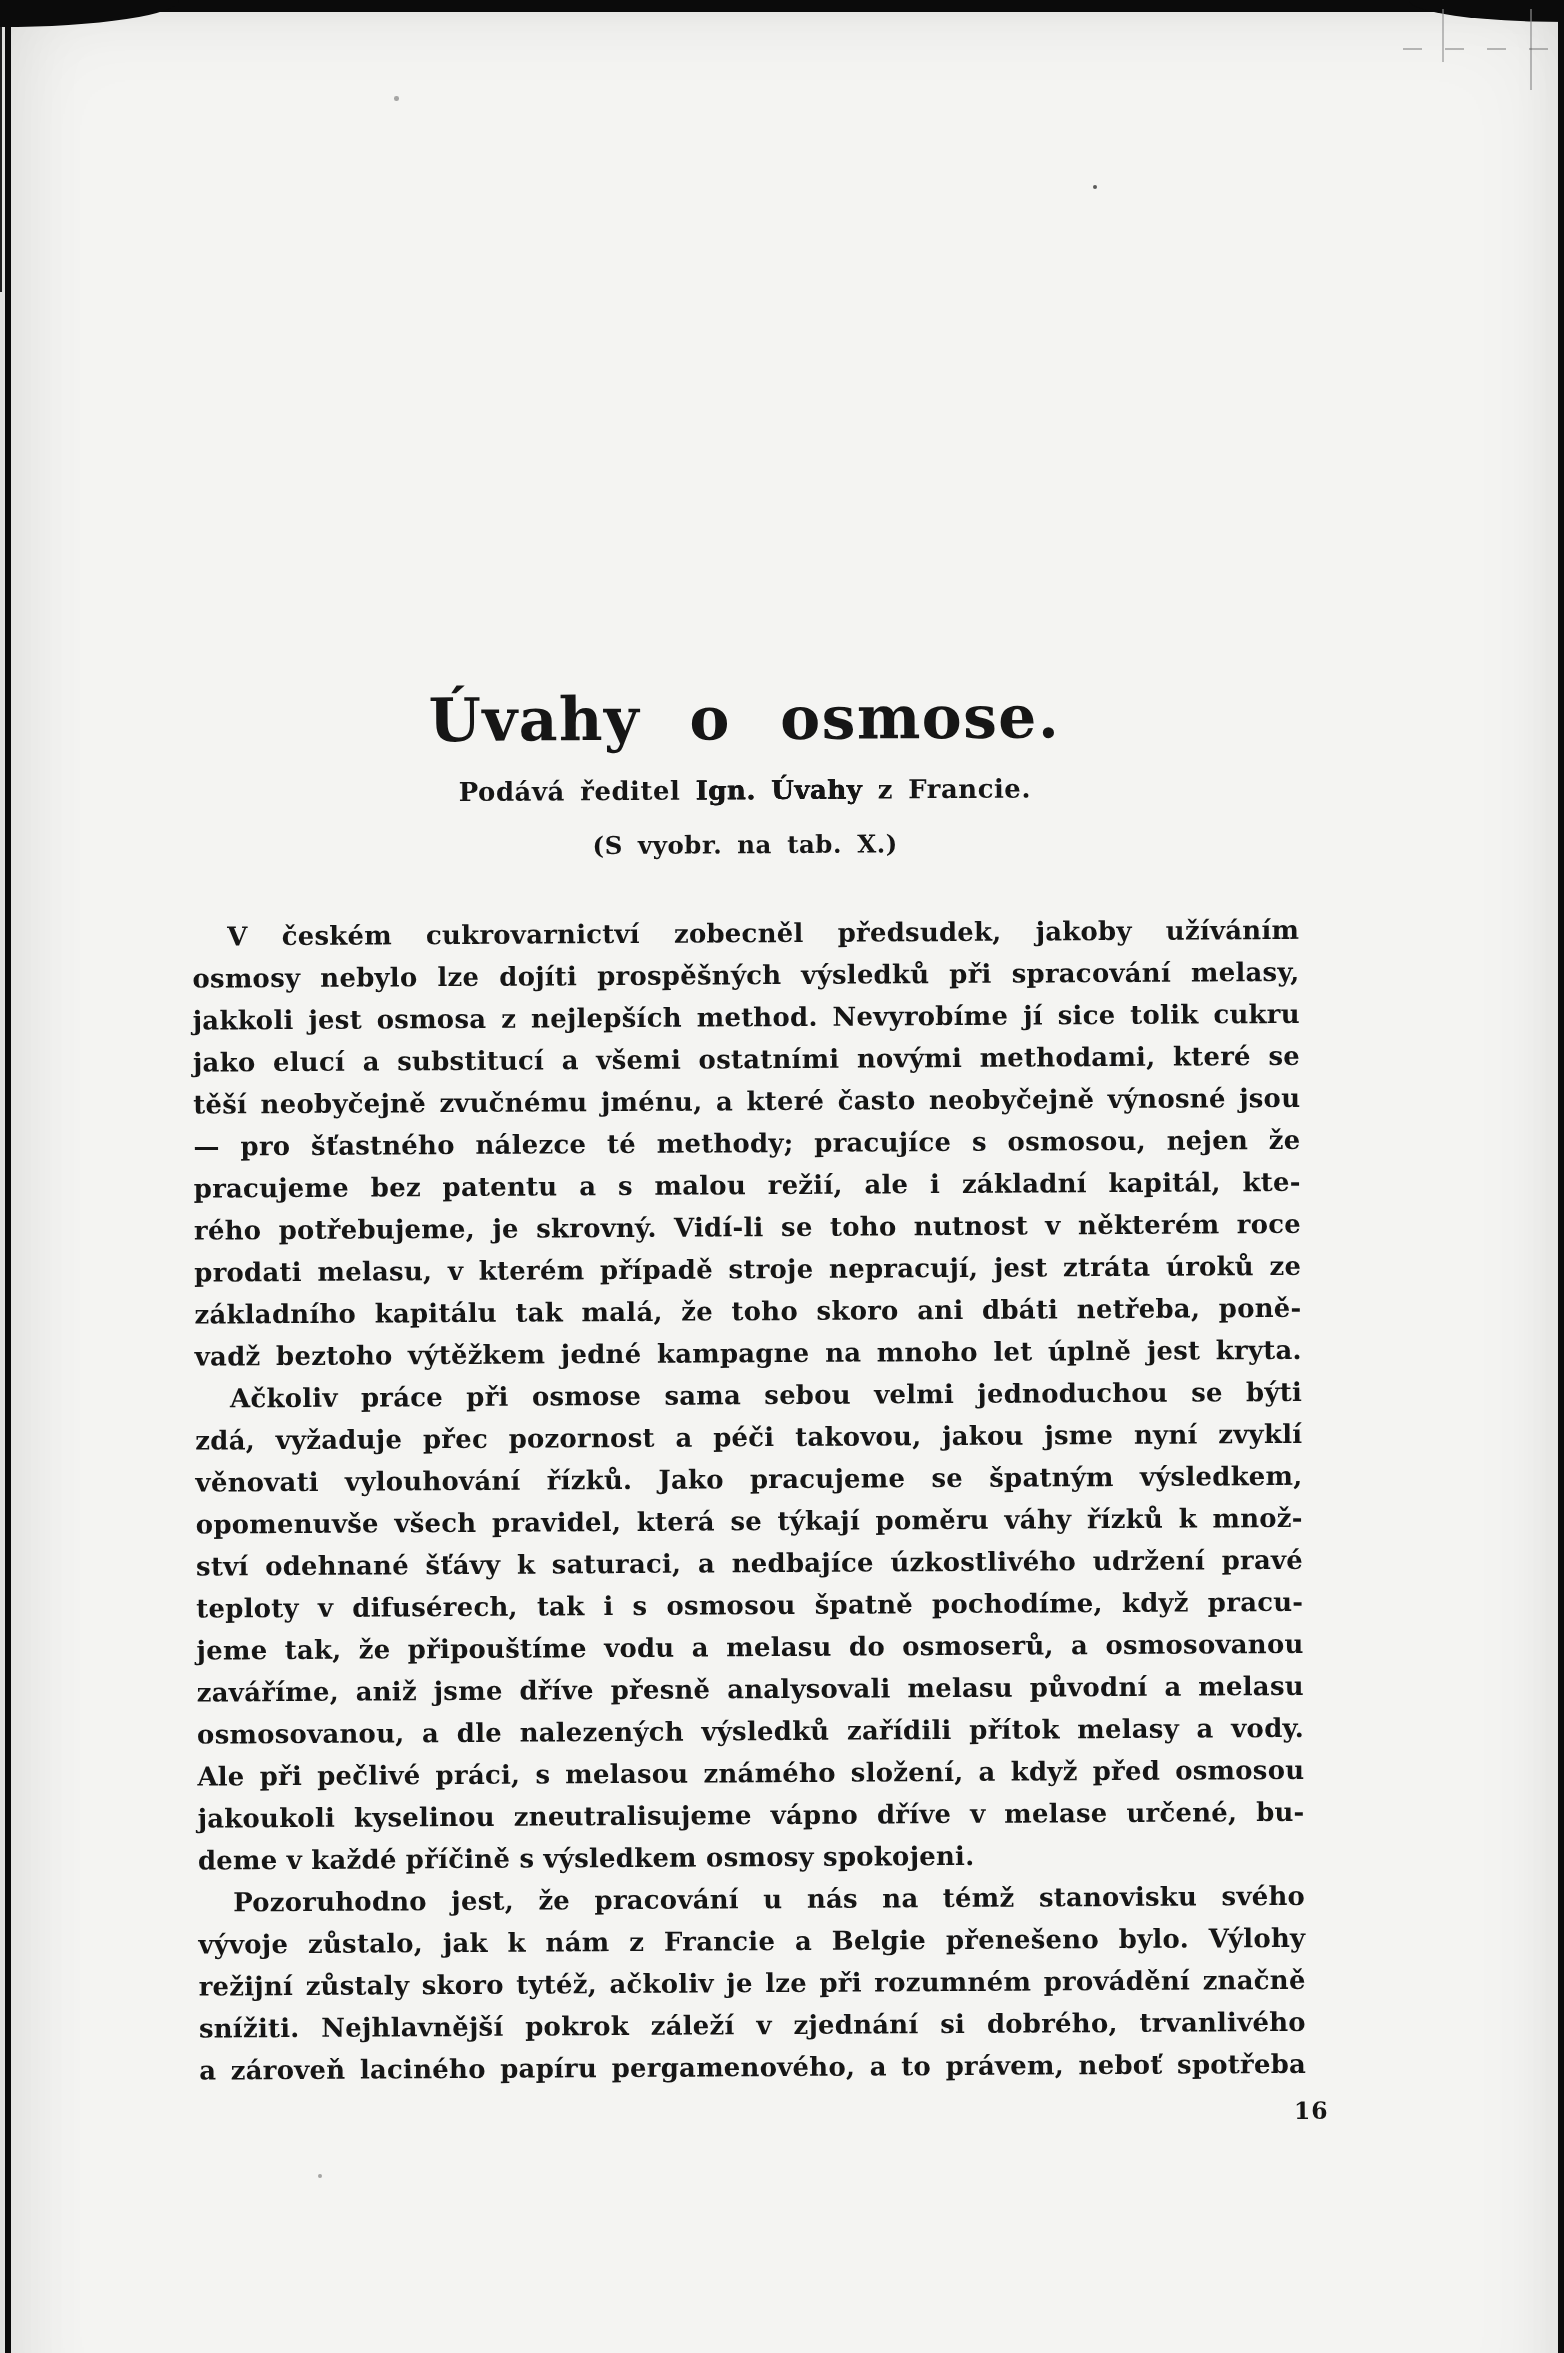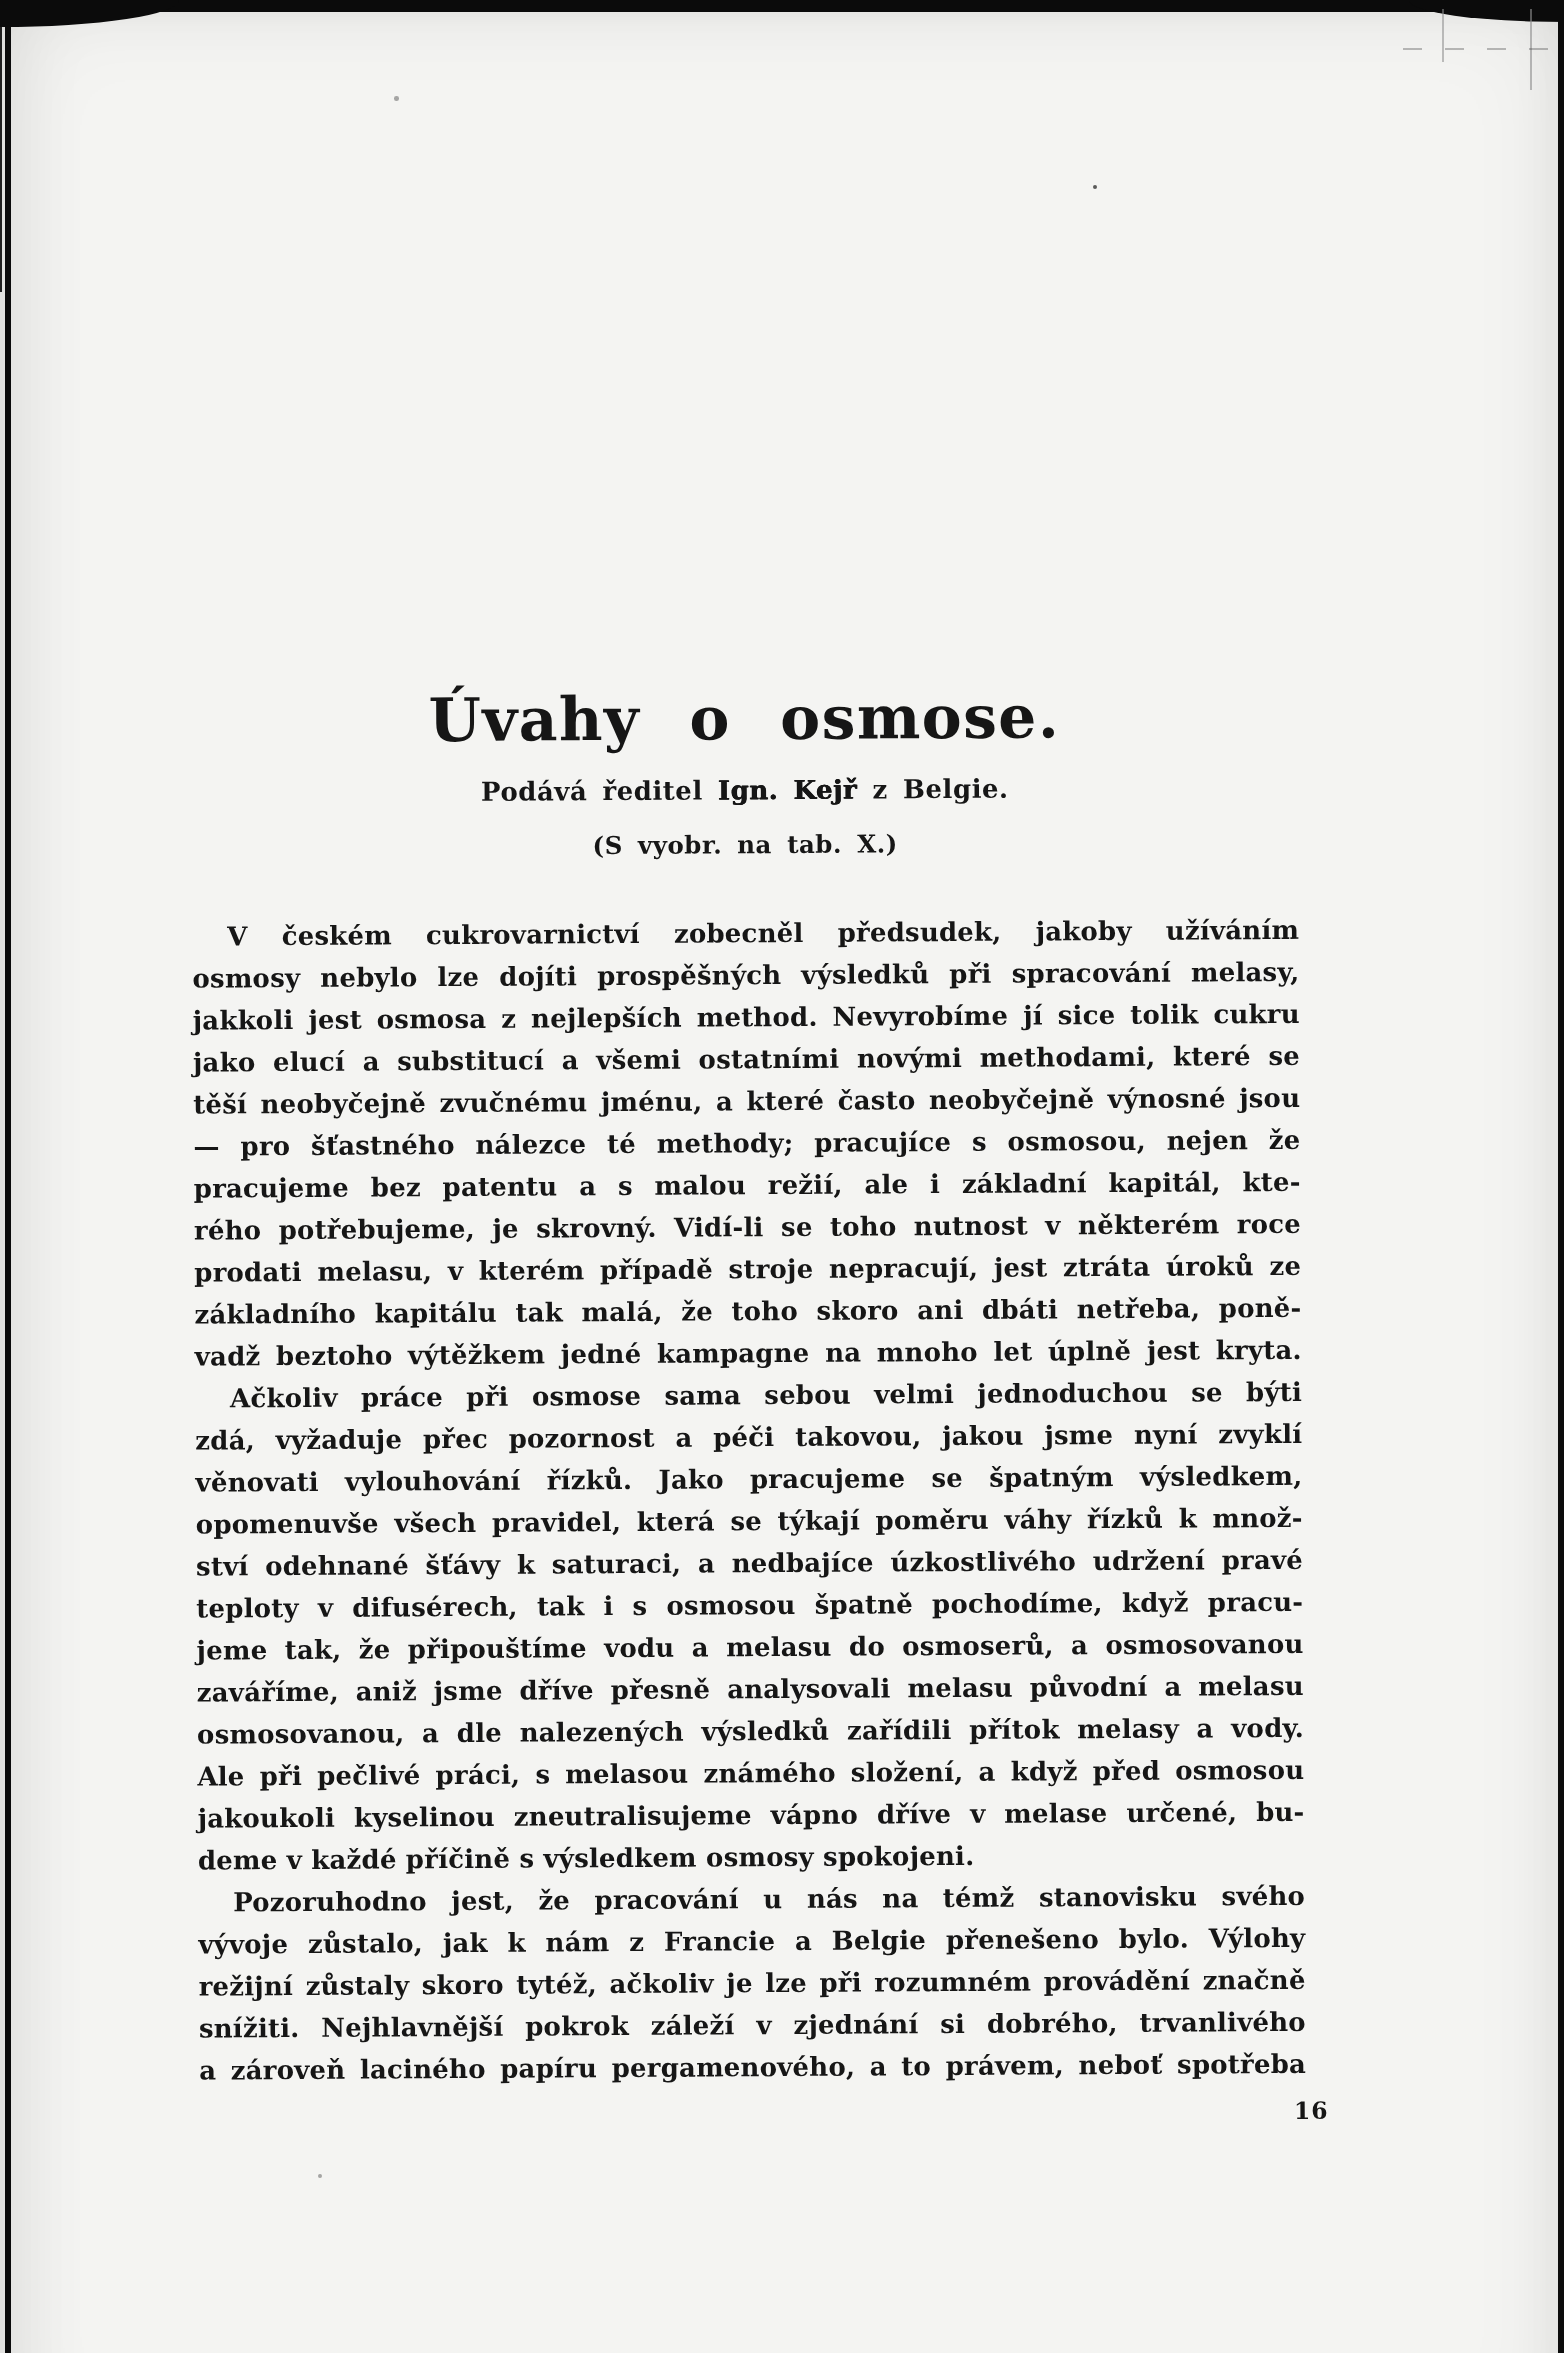--- a/index.html
+++ b/index.html
@@ -75,21 +75,21 @@
   .speck-3{left:318px;top:2174px;width:3.8px;height:3.8px;opacity:.5;}
 </style>
 </head>
 <body>
 
 <div class="page">
 
   <div class="content">
     <h1 class="title">Úvahy o osmose.</h1>
 
-    <p class="byline"><span>Podává ředitel </span><span class="heavy">Ign. Kejř</span><span> z Belgie.</span></p>
+    <p class="byline"><span>Podává ředitel </span><span class="heavy">Ign. Úvahy</span><span> z Francie.</span></p>
 
     <p class="fignote">(S vyobr. na tab. X.)</p>
 
     <div class="bodytext">
         <div class="line indent">V českém cukrovarnictví zobecněl předsudek, jakoby užíváním</div>
         <div class="line">osmosy nebylo lze dojíti prospěšných výsledků při spracování melasy,</div>
         <div class="line">jakkoli jest osmosa z nejlepších method. Nevyrobíme jí sice tolik cukru</div>
         <div class="line">jako elucí a substitucí a všemi ostatními novými methodami, které se</div>
         <div class="line">těší neobyčejně zvučnému jménu, a které často neobyčejně výnosné jsou</div>
         <div class="line">— pro šťastného nálezce té methody; pracujíce s osmosou, nejen že</div>

